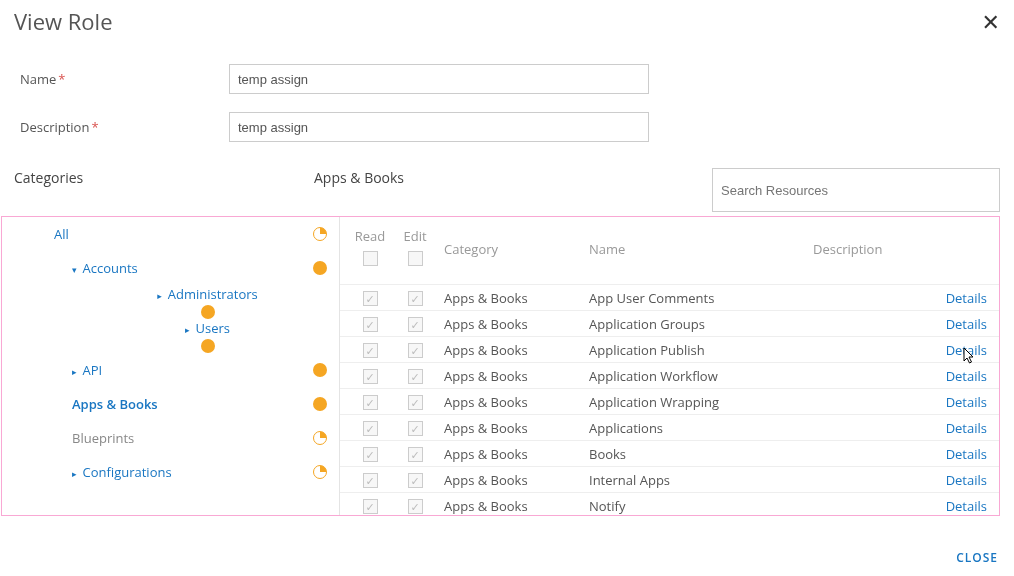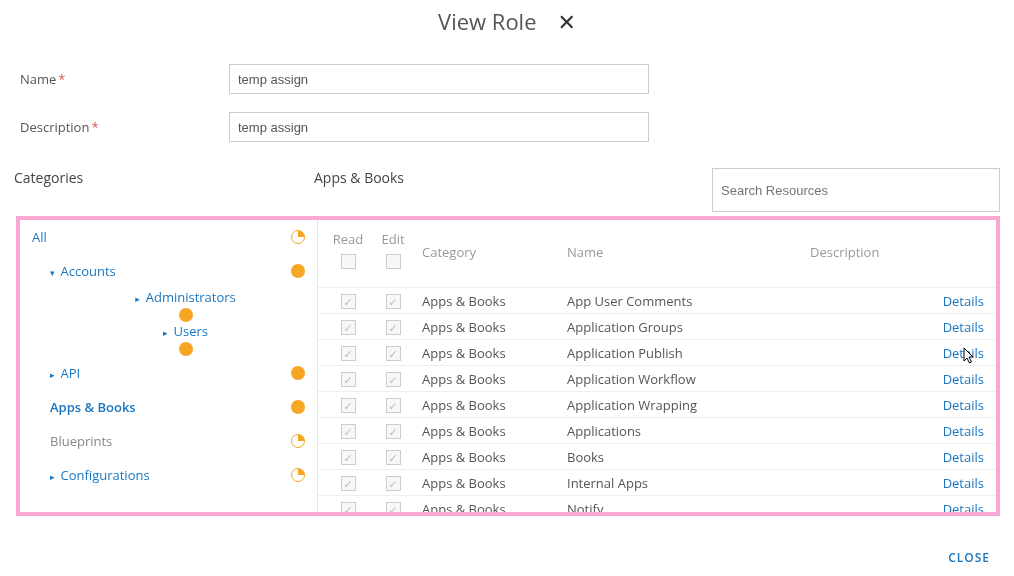--- a/index.html
+++ b/index.html
@@ -8,21 +8,21 @@
       font-size: 13px;
       color: #444;
       background: #fff;
       width: 1014px;
       height: 576px;
       overflow: hidden;
       position: relative;
     }
     .header {
       display: flex;
-      justify-content: center;
+      justify-content: space-between;
       align-items: center;
       padding: 6px 14px 8px 14px;
       gap: 21px;
     }
     .header h1 {
       font-size: 22px;
       font-weight: 400;
       color: #555;
     }
     .close-x {
@@ -73,23 +73,24 @@
     .search-input {
       width: 288px;
       height: 44px;
       border: 1px solid #ccc;
       padding: 4px 8px;
       font-size: 13px;
       color: #888;
     }
     .main {
       display: flex;
-      margin: 2px 14px 0 16px;
-      border: 4px solid #f9a8d4;
+      margin: 2px 14px 0 1px;
+      border: 1px solid #f9a8d4;
       height: 300px;
+      padding-left: 40px;
     }
     .sidebar {
       width: 298px;
       border-right: 1px solid #e4e4e4;
       overflow-y: scroll;
       position: relative;
     }
     .sidebar::-webkit-scrollbar { width: 16px; }
     .sidebar::-webkit-scrollbar-track { background: #f0f0f0; }
     .sidebar::-webkit-scrollbar-thumb { background: #c0c0c0; border: 3px solid #f0f0f0; border-radius: 2px; }
@@ -157,21 +158,21 @@
       font-size: 11px;
       background: #f7f7f7;
     }
     td.cat { width: 145px; }
     td.name { }
     td.desc { width: 120px; }
     td.details { width: 72px; text-align: right; padding-right: 12px; }
     td.details a { color: #1976c2; text-decoration: none; cursor: pointer; }
     .footer {
       position: absolute;
-      bottom: 0; right: 8px;
+      bottom: 0; right: 0;
       padding: 8px 16px 10px 0;
     }
     .close-btn {
       color: #1976c2;
       letter-spacing: 1px;
       font-size: 12px;
       font-weight: 600;
       cursor: pointer;
     }
     .cursor-icon {

